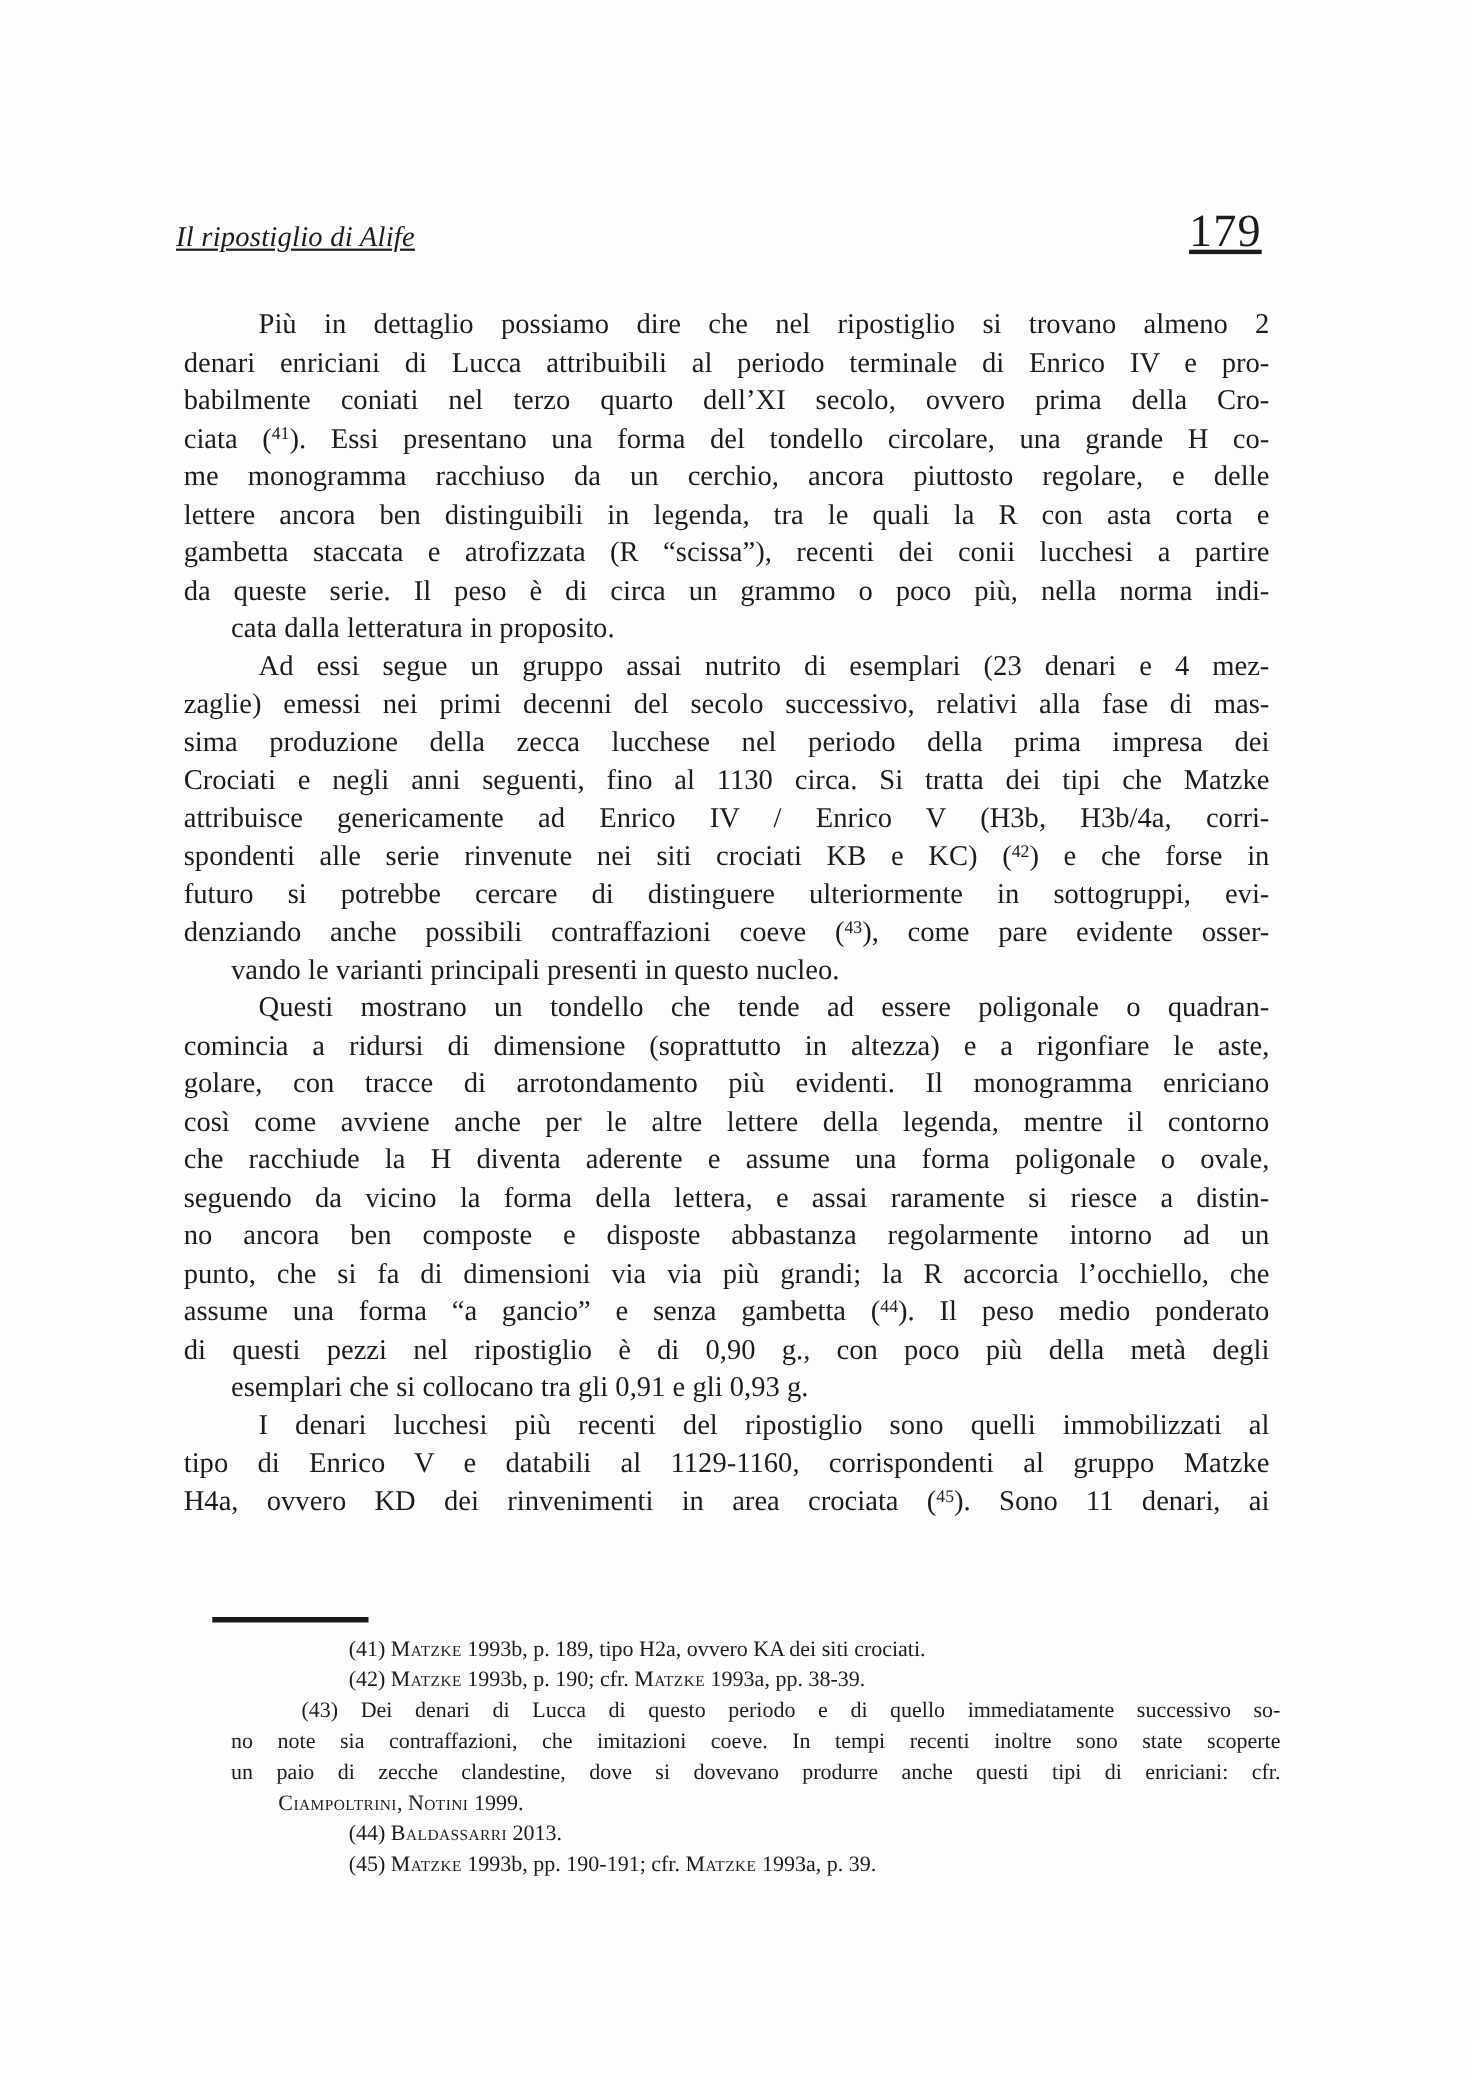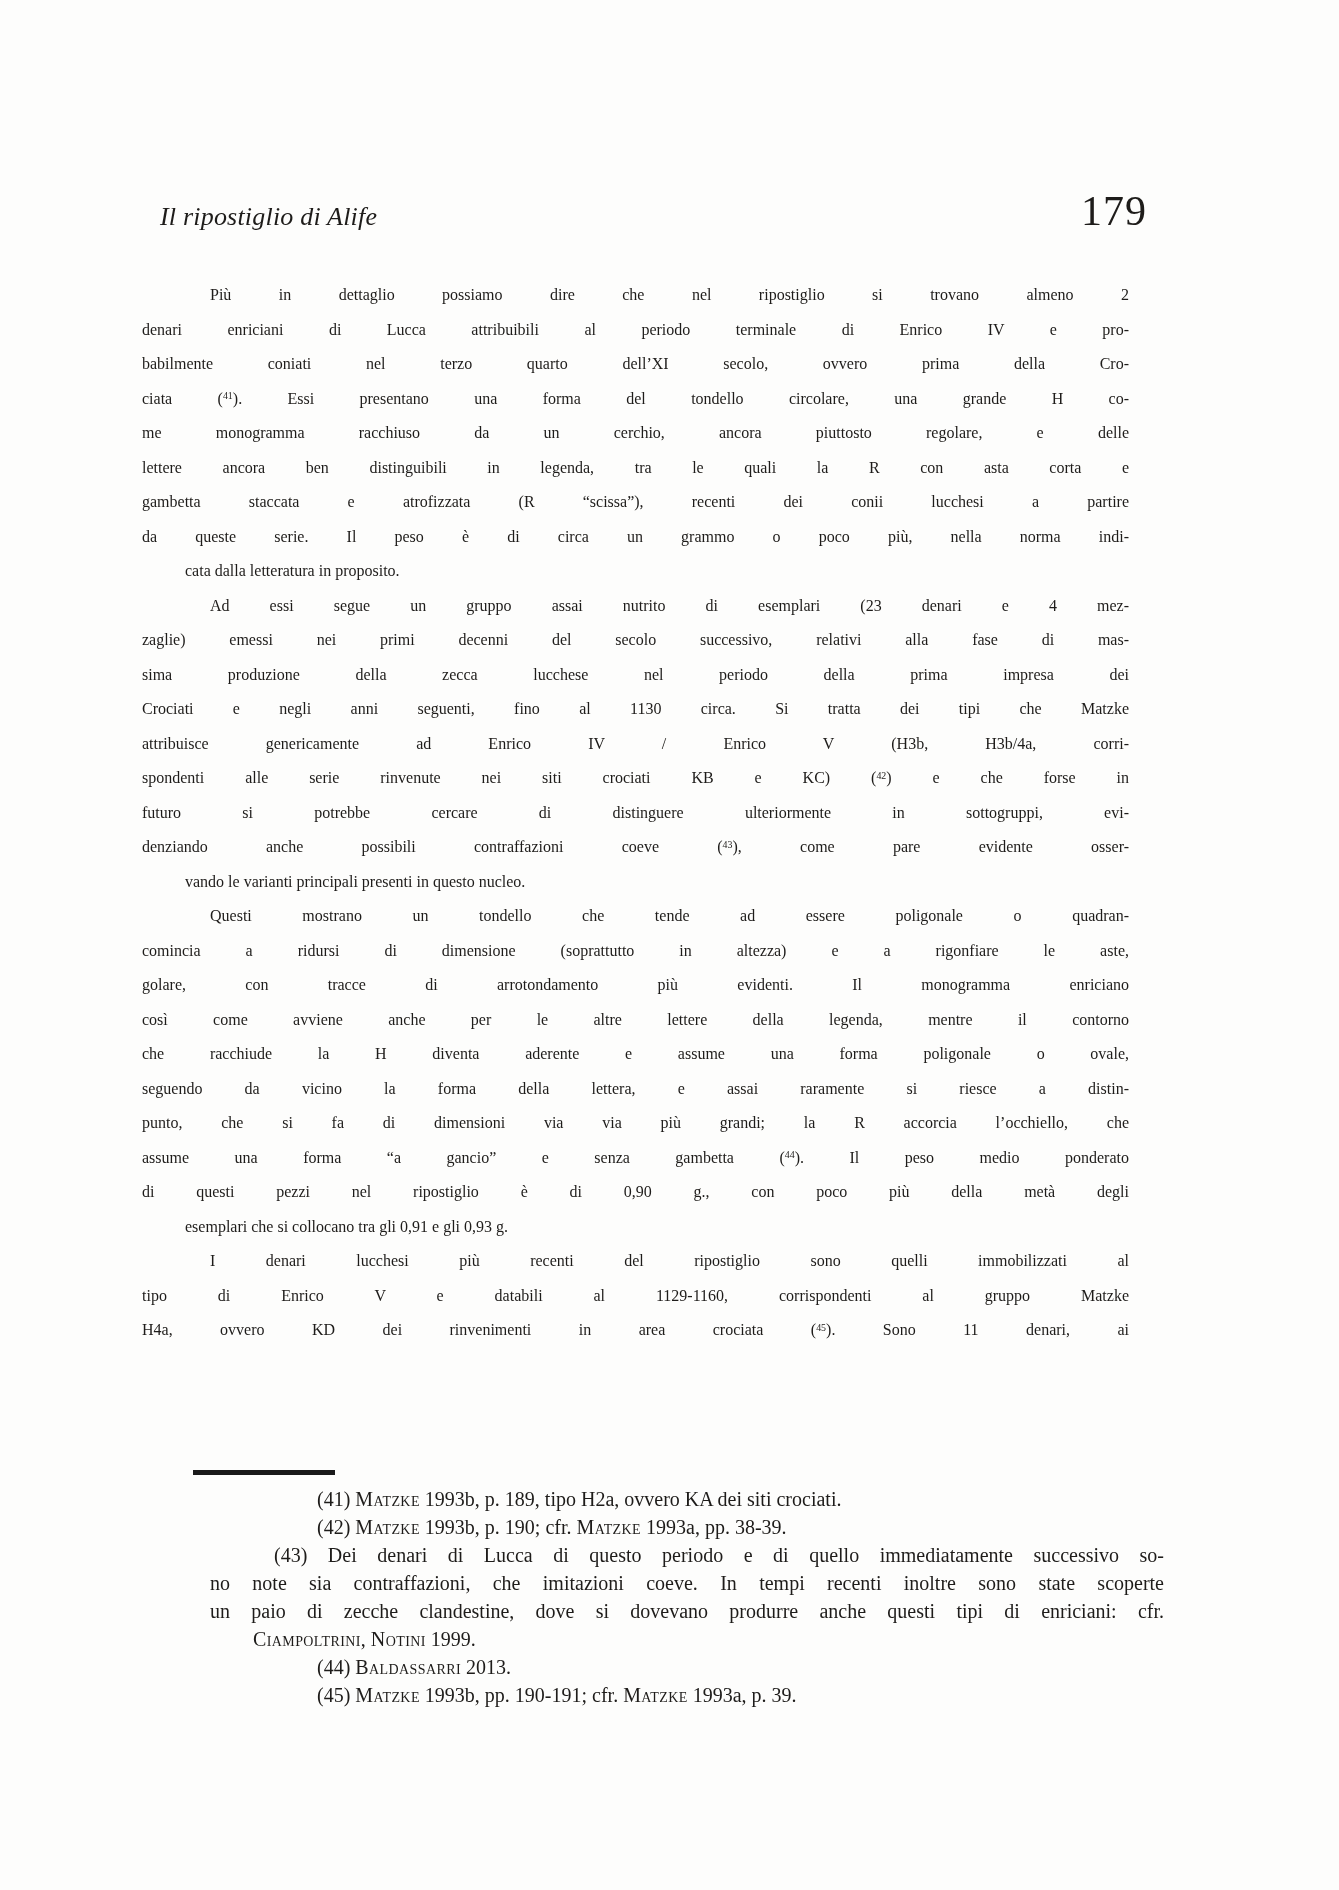--- a/index.html
+++ b/index.html
@@ -9,32 +9,32 @@
     width:1339px;height:1890px;
     background:#fdfdfc;
     margin:0 auto;
     font-family:"Liberation Serif","DejaVu Serif",serif;
     color:#1e1c1a;
     overflow:hidden;
   }
   
   .page-header{
     position:absolute;left:160px;top:190px;width:987px;
-    display:flex;justify-content:space-between;align-items:baseline;
+    display:flex;justify-content:space-between;align-items:baseline;text-decoration:underline;
   }
   .running-title{
     font-style:italic;font-size:26px;line-height:1;letter-spacing:.2px;
   }
   .page-number{
     font-size:42px;line-height:1;letter-spacing:1px;
   }
   
   .body-text{
-    position:absolute;left:142px;top:278px;width:987px;
-    font-size:16px;line-height:34.5px;
+    position:absolute;left:167px;top:278px;width:987px;
+    font-size:26px;line-height:34.5px;
   }
   
   .footnotes{
     position:absolute;left:210px;top:1485px;width:954px;
     font-size:20px;line-height:28px;
   }
   .footnote-rule{
     position:absolute;left:193px;top:1470px;width:142px;height:5px;
     background:#1a1a1a;
   }
@@ -86,20 +86,21 @@
         <div class="line"><span>denziando anche possibili contraffazioni coeve (</span><sup>43</sup><span>), come pare evidente osser-</span></div>
         <div class="line last"><span>vando le varianti principali presenti in questo nucleo.</span></div>
       </div>
       <div>
         <div class="line indent"><span>Questi mostrano un tondello che tende ad essere poligonale o quadran-</span></div>
         <div class="line"><span>comincia a ridursi di dimensione (soprattutto in altezza) e a rigonfiare le aste,</span></div>
         <div class="line"><span>golare, con tracce di arrotondamento più evidenti. Il monogramma enriciano</span></div>
         <div class="line"><span>così come avviene anche per le altre lettere della legenda, mentre il contorno</span></div>
         <div class="line"><span>che racchiude la H diventa aderente e assume una forma poligonale o ovale,</span></div>
         <div class="line"><span>seguendo da vicino la forma della lettera, e assai raramente si riesce a distin-</span></div>
+        <div class="line"><span>no ancora ben composte e disposte abbastanza regolarmente intorno ad un</span></div>
         <div class="line"><span>punto, che si fa di dimensioni via via più grandi; la R accorcia l’occhiello, che</span></div>
         <div class="line"><span>assume una forma “a gancio” e senza gambetta (</span><sup>44</sup><span>). Il peso medio ponderato</span></div>
         <div class="line"><span>di questi pezzi nel ripostiglio è di 0,90 g., con poco più della metà degli</span></div>
         <div class="line last"><span>esemplari che si collocano tra gli 0,91 e gli 0,93 g.</span></div>
       </div>
       <div>
         <div class="line indent"><span>I denari lucchesi più recenti del ripostiglio sono quelli immobilizzati al</span></div>
         <div class="line"><span>tipo di Enrico V e databili al 1129-1160, corrispondenti al gruppo Matzke</span></div>
         <div class="line"><span>H4a, ovvero KD dei rinvenimenti in area crociata (</span><sup>45</sup><span>). Sono 11 denari, ai</span></div>
       </div>

